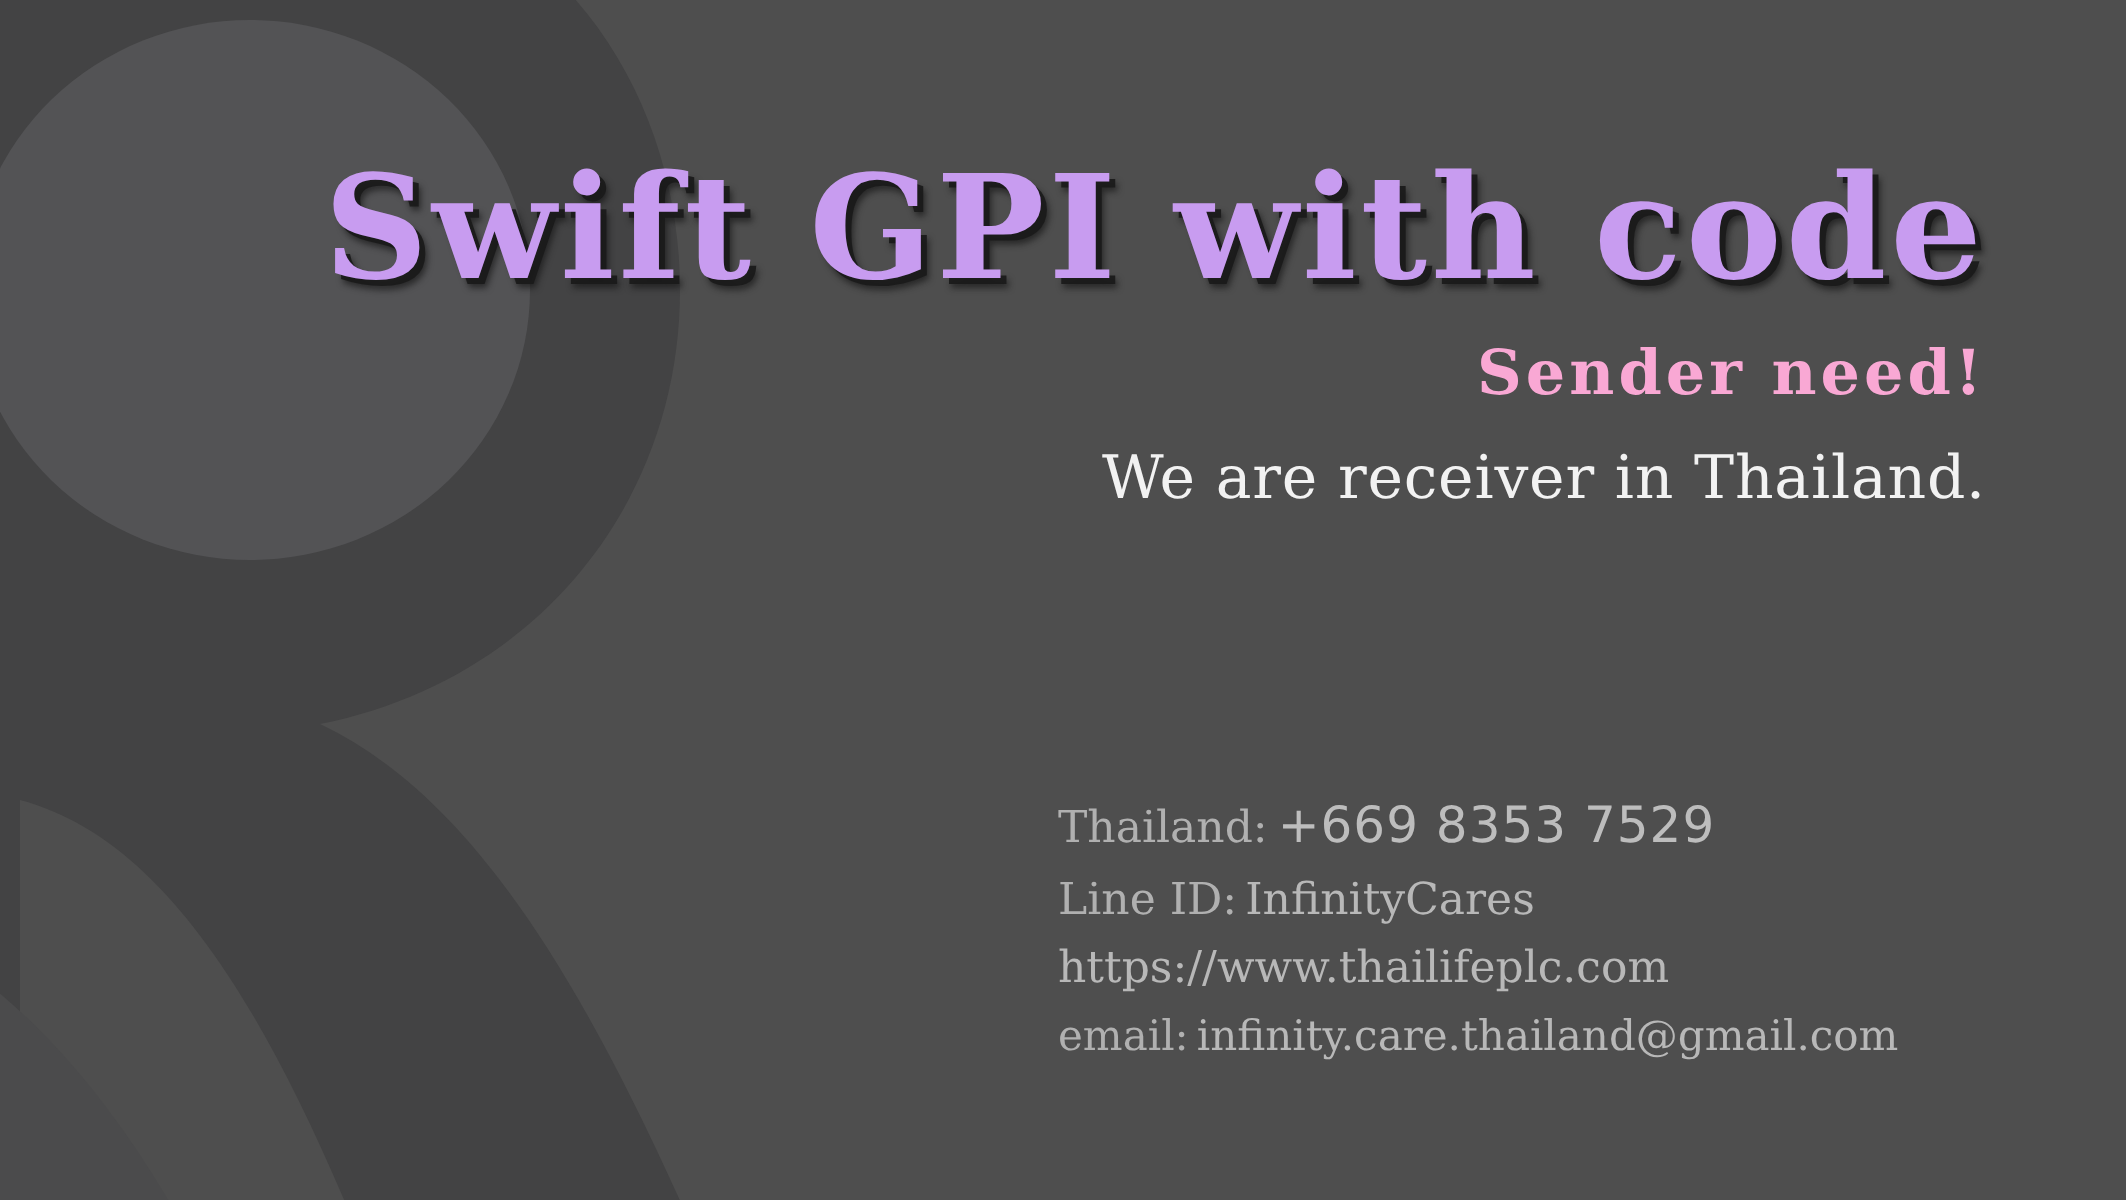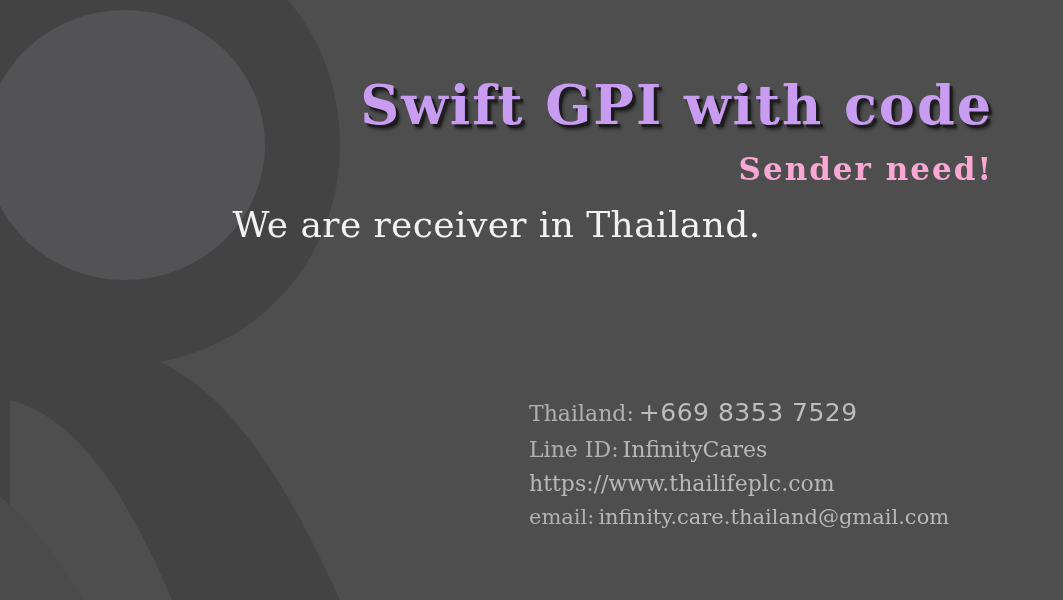--- a/index.html
+++ b/index.html
@@ -44,21 +44,21 @@
     padding-right: 70px;
     box-sizing: border-box;
     text-align: right;
   }
 
   .title {
     margin: 0;
     padding-top: 78px;
     font-family: "DejaVu Serif", "Liberation Serif", serif;
     font-weight: 700;
-    font-size: 54px;
+    font-size: 72px;
     line-height: 1.0;
     letter-spacing: 2px;
     color: #c89cf0;
     text-shadow:
        3px 3px 0 rgba(26,26,26,0.92),
        4px 5px 3px rgba(20,20,20,0.65);
     white-space: nowrap;
   }
 
   .subtitle {
@@ -71,26 +71,25 @@
     letter-spacing: 2px;
     color: #f9a8d4;
     white-space: nowrap;
   }
 
   .tagline {
     margin: 0;
     padding-top: 22px;
     font-family: "DejaVu Serif", "Liberation Serif", serif;
     font-weight: 400;
-    font-size: 36px;
+    font-size: 30px;
     line-height: 1.0;
     letter-spacing: 0.4px;
     color: #f2f2f2;
     white-space: nowrap;
-    text-align: center;
   }
 
   
   .contact-block {
     position: absolute;
     left: 529px;
     top: 400px;
     width: 470px;
   }
 

